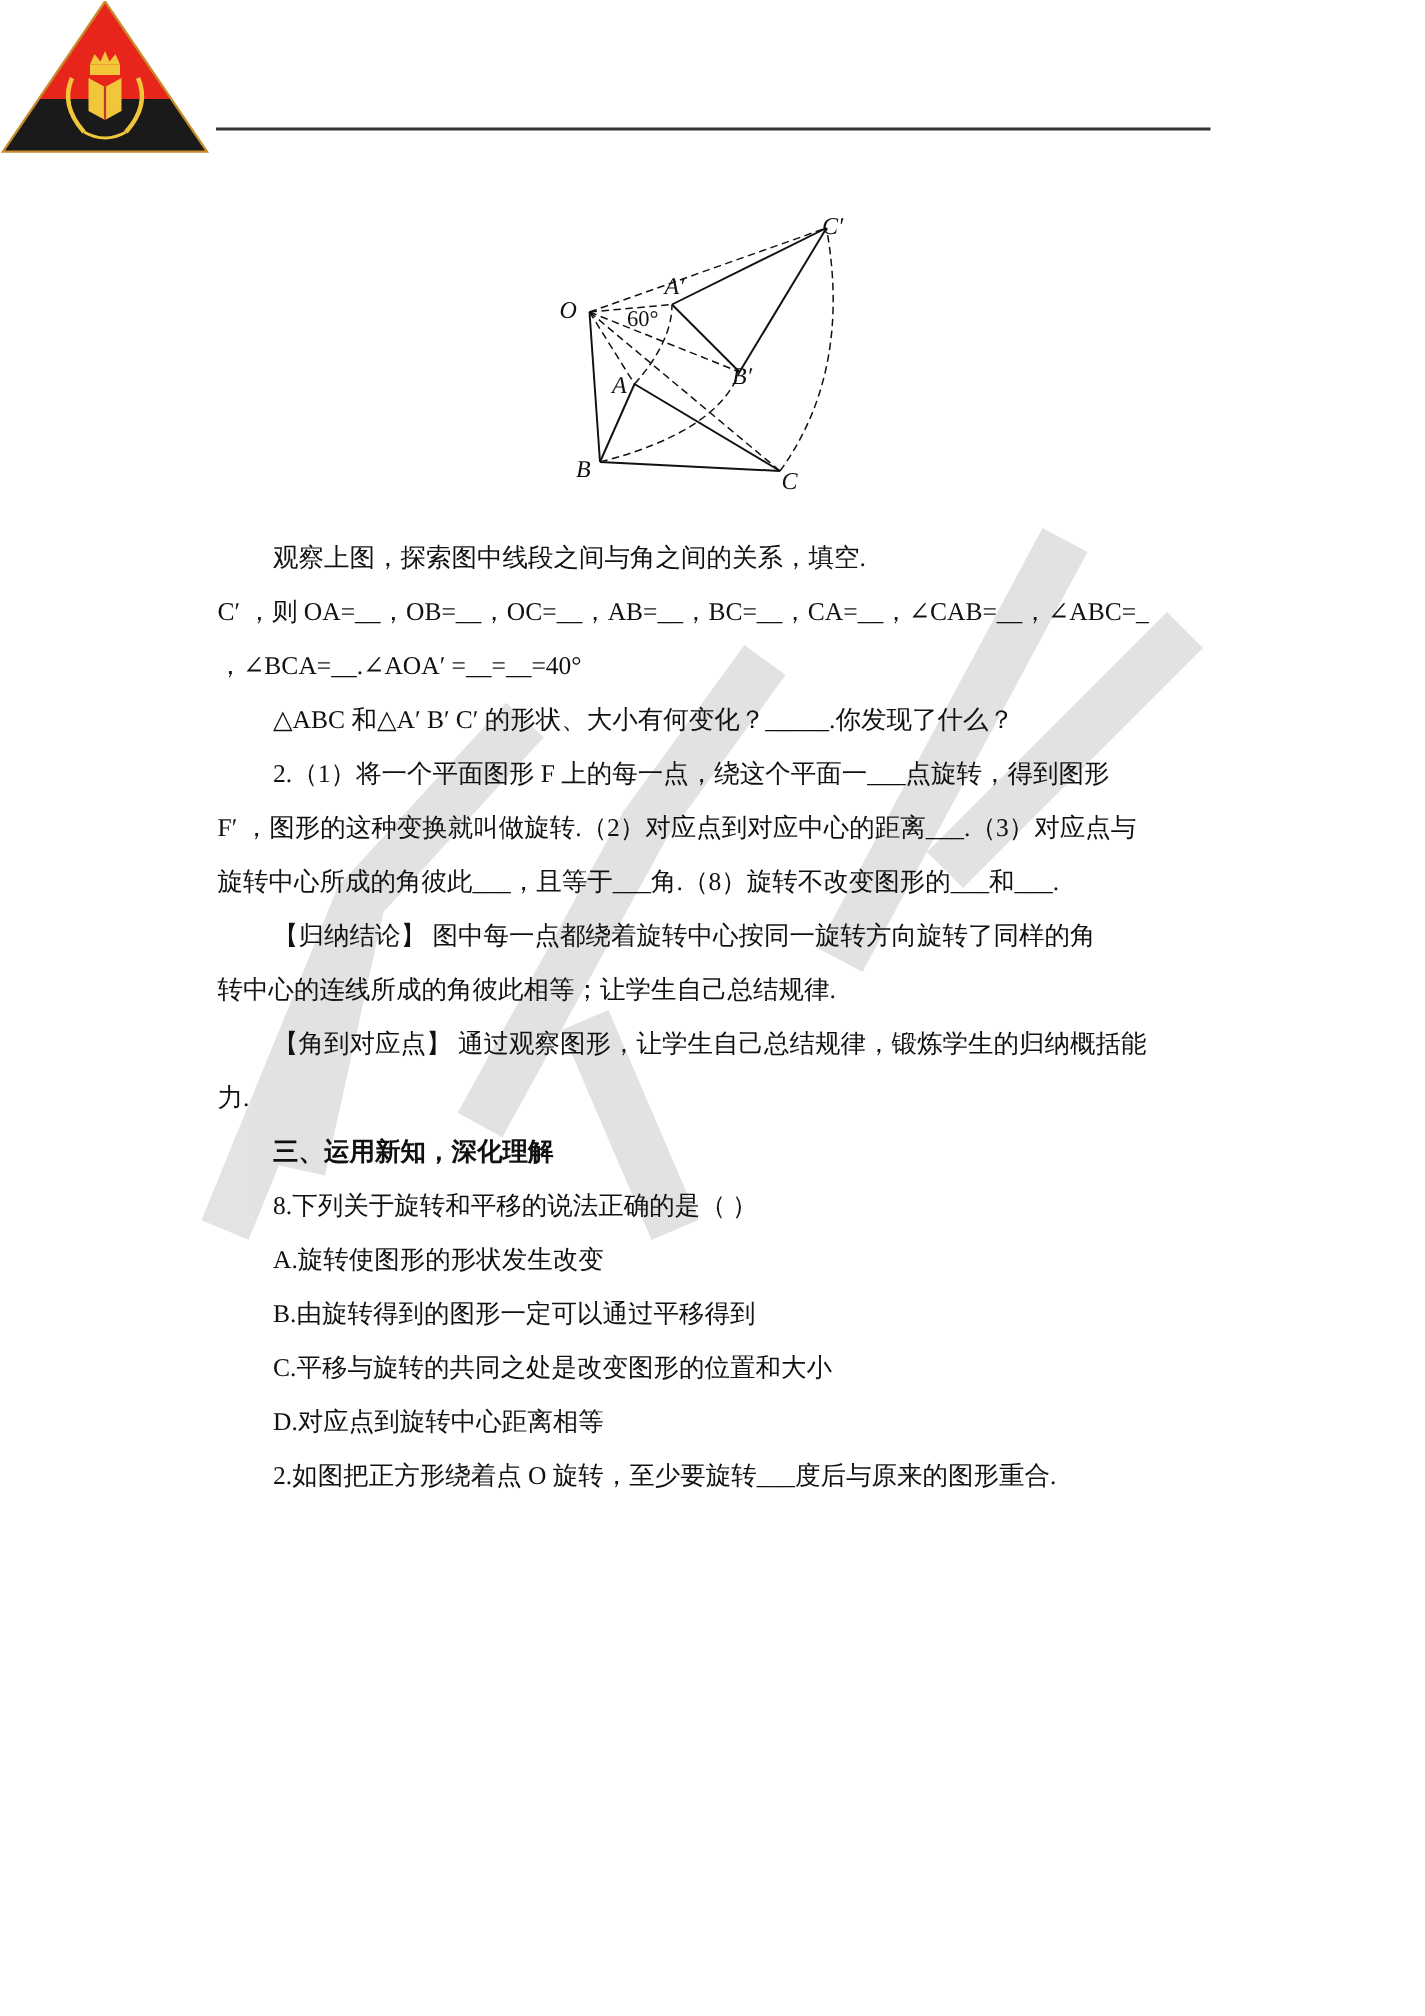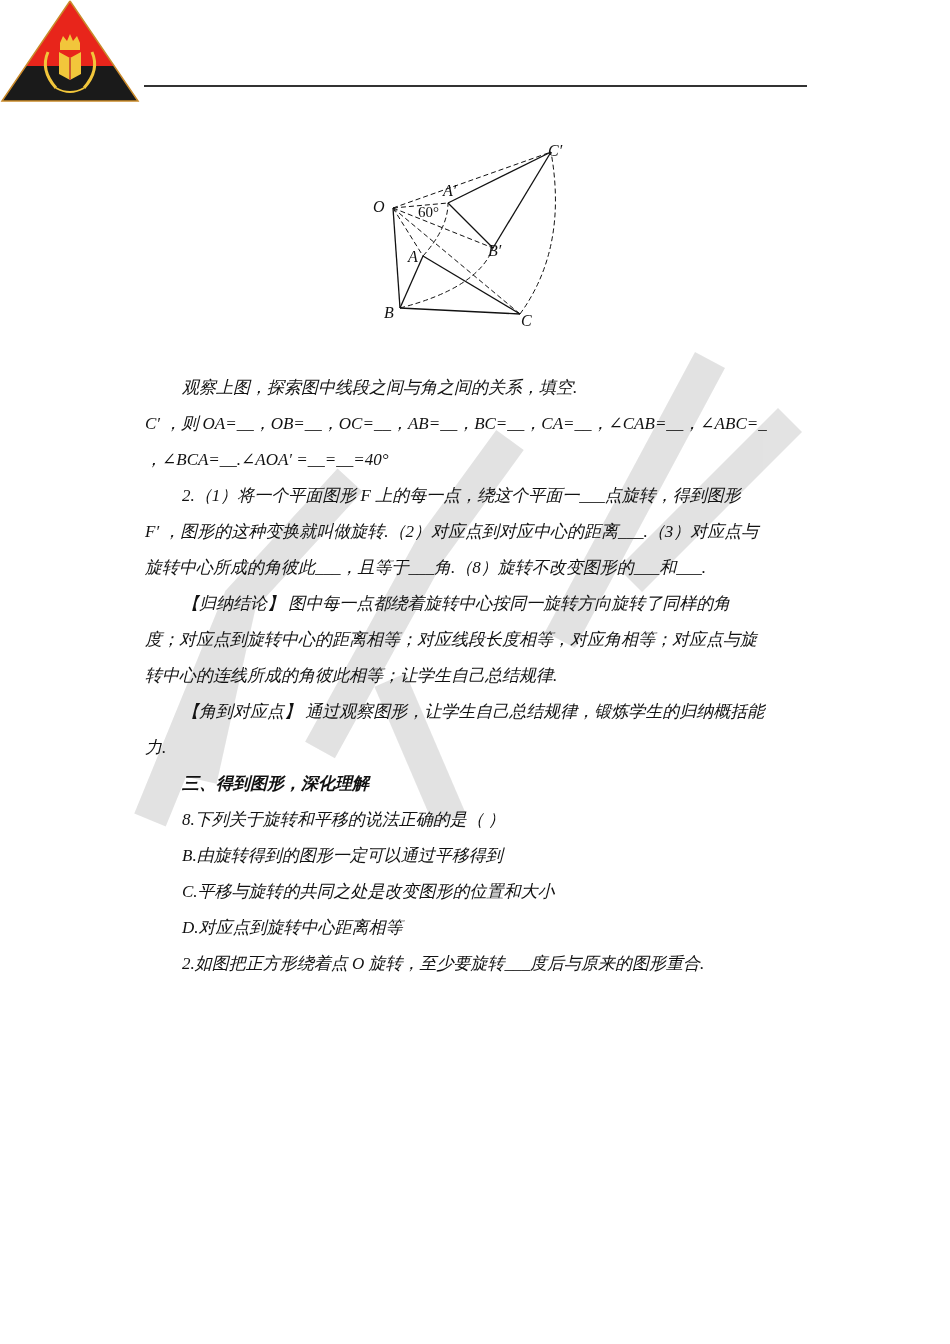--- a/index.html
+++ b/index.html
@@ -74,31 +74,32 @@
     <text x="40" y="124">A</text>
     <text x="16" y="180">B</text>
     <text x="153" y="188">C</text>
     <text x="75" y="58">A′</text>
     <text x="120" y="118">B′</text>
     <text x="180" y="18">C′</text>
   </g>
   <text x="50" y="79" font-family="Liberation Serif, serif" font-size="15" fill="#111">60°</text>
 </svg>
 
-<div class="text" style="top:370px;font-style:italic;">
+<div class="text" style="top:354px;">
   <p class="p indent">观察上图，探索图中线段之间与角之间的关系，填空.</p>
   <p class="p">C′ ，则 OA=__，OB=__，OC=__，AB=__，BC=__，CA=__，∠CAB=__，∠ABC=_</p>
   <p class="p">，∠BCA=__.∠AOA′ =__=__=40°</p>
+  <p class="p indent">△ABC 和△A′ B′ C′ 的形状、大小有何变化？_____.你发现了什么？</p>
   <p class="p indent">2.（1）将一个平面图形 F 上的每一点，绕这个平面一___点旋转，得到图形</p>
   <p class="p">F′ ，图形的这种变换就叫做旋转.（2）对应点到对应中心的距离___.（3）对应点与</p>
   <p class="p">旋转中心所成的角彼此___，且等于___角.（8）旋转不改变图形的___和___.</p>
   <p class="p indent">【归纳结论】 图中每一点都绕着旋转中心按同一旋转方向旋转了同样的角</p>
-  <p class="p">度；对应点到旋转中心的距离相等；对应线段长度相等，对应角相等；对应点与旋</p>
   <p class="p">转中心的连线所成的角彼此相等；让学生自己总结规律.</p>
   <p class="p indent">【角到对应点】 通过观察图形，让学生自己总结规律，锻炼学生的归纳概括能</p>
   <p class="p">力.</p>
-  <p class="p indent bold">三、得到图形，深化理解</p>
+  <p class="p indent bold">三、运用新知，深化理解</p>
   <p class="p indent">8.下列关于旋转和平移的说法正确的是（    ）</p>
+  <p class="p indent">A.旋转使图形的形状发生改变</p>
   <p class="p indent">B.由旋转得到的图形一定可以通过平移得到</p>
   <p class="p indent">C.平移与旋转的共同之处是改变图形的位置和大小</p>
   <p class="p indent">D.对应点到旋转中心距离相等</p>
   <p class="p indent">2.如图把正方形绕着点 O 旋转，至少要旋转___度后与原来的图形重合.</p>
 </div>
 
 </body></html>

